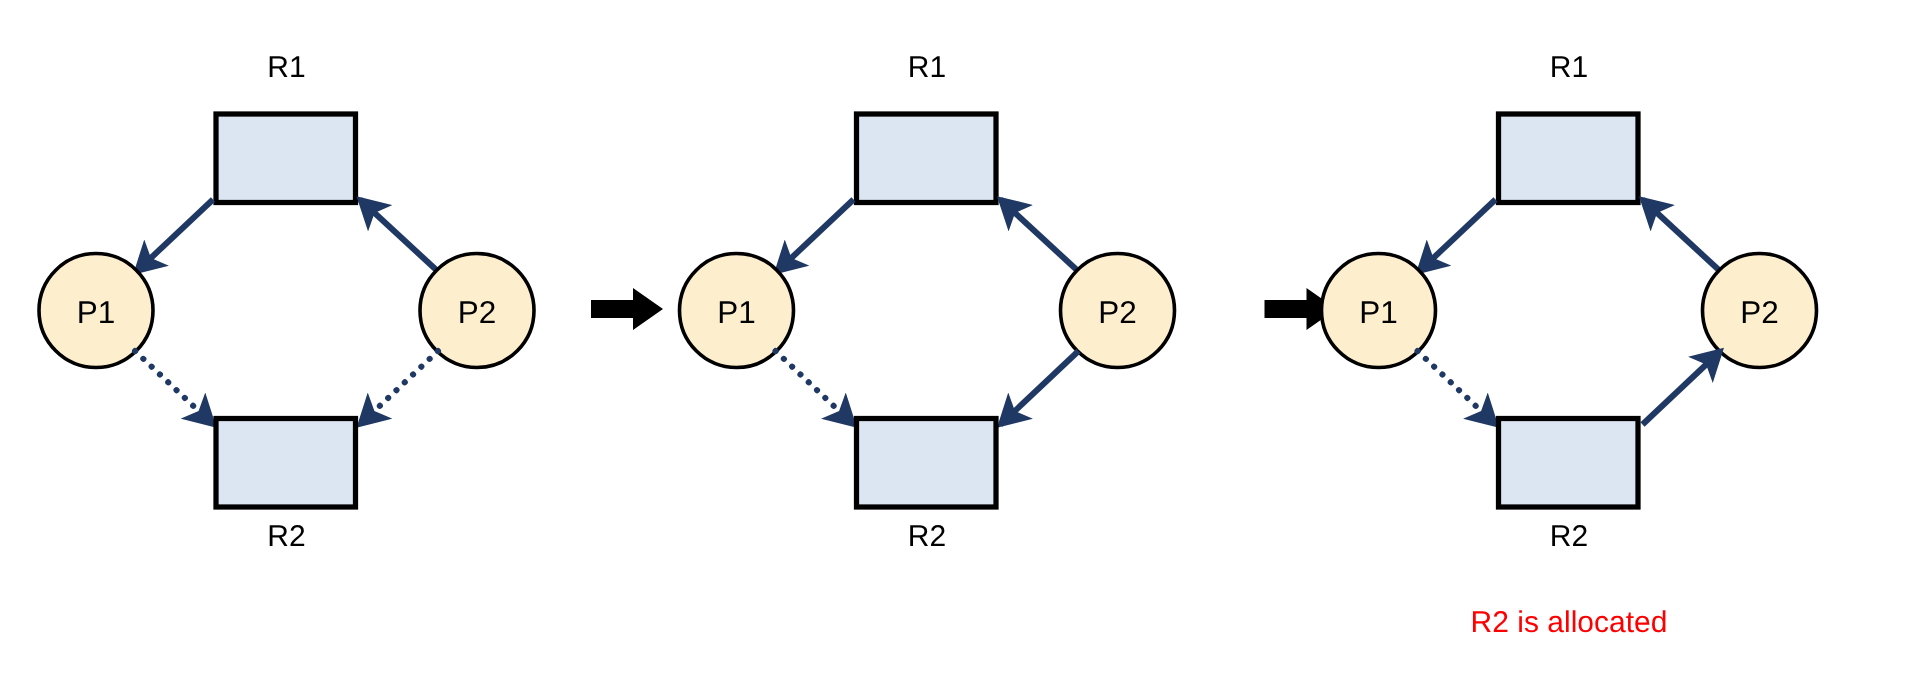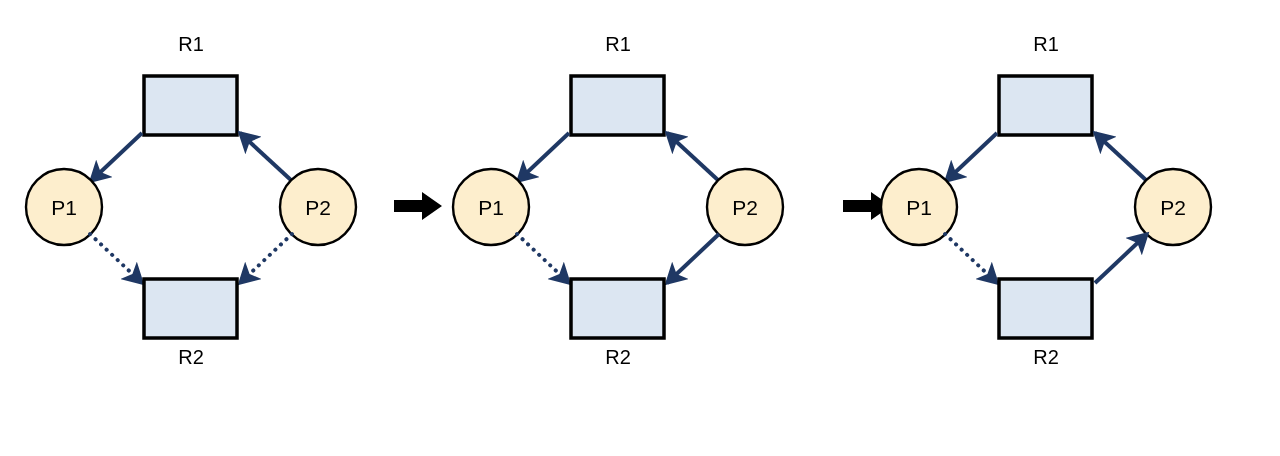--- a/index.html
+++ b/index.html
@@ -185,14 +185,15 @@
 
       <line class="edge-dotted" x1="90" y1="234" x2="142" y2="283" marker-end="url(#ah3)"></line>
 
       <line class="edge-solid" x1="240" y1="283" x2="292" y2="234" marker-end="url(#ah3)"></line>
 
       <rect class="res-box" x="144" y="279" width="93" height="59"></rect>
       <text class="outer-label" x="191" y="364" text-anchor="middle">R2</text>
     </svg>
   </div>
 
+  <div class="caption" id="caption-3">R2 is allocated</div>
 
 </div>
 
 </body></html>

